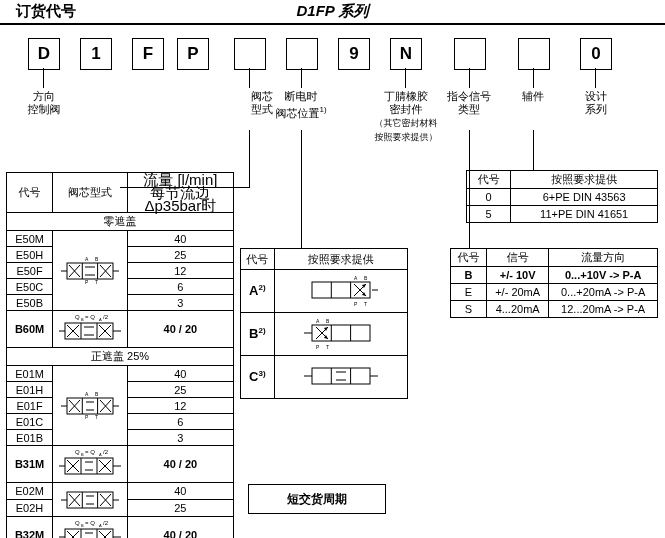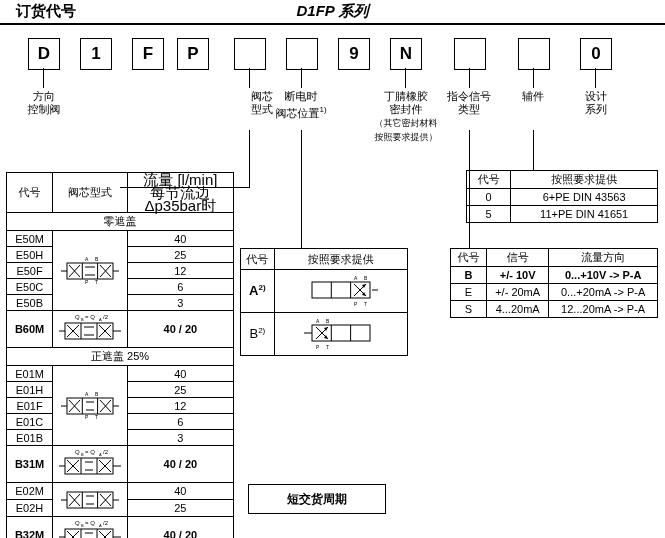--- a/index.html
+++ b/index.html
@@ -298,40 +298,56 @@
         <polygon points="80,24 76,23 78,20" fill="#000"></polygon>
         <line x1="86" y1="18" x2="92" y2="18" stroke="#000"></line>
         <text x="68" y="8" font-size="5" font-family="Liberation Sans">A</text>
         <text x="78" y="8" font-size="5" font-family="Liberation Sans">B</text>
         <text x="68" y="34" font-size="5" font-family="Liberation Sans">P</text>
         <text x="78" y="34" font-size="5" font-family="Liberation Sans">T</text>
       </svg>
     </td>
   </tr>
   <tr>
-    <td style="height:42px;font-weight:normal;font-size:13px;">
+    <td style="height:42px;font-weight:bold;font-size:13px;">
       <span>B</span><span class="sup">2)</span>
     </td>
     <td>
       <svg width="110" height="36" viewBox="0 0 110 36">
         <rect x="26" y="10" width="58" height="16" fill="none" stroke="#000" stroke-width="1"></rect>
         <line x1="45.3" y1="10" x2="45.3" y2="26" stroke="#000"></line>
         <line x1="64.6" y1="10" x2="64.6" y2="26" stroke="#000"></line>
         <line x1="30" y1="24" x2="42" y2="12" stroke="#000"></line>
         <polygon points="42,12 38,13 40,16" fill="#000"></polygon>
         <line x1="30" y1="12" x2="42" y2="24" stroke="#000"></line>
         <polygon points="42,24 38,23 40,20" fill="#000"></polygon>
         <line x1="18" y1="18" x2="26" y2="18" stroke="#000"></line>
         <text x="30" y="8" font-size="5" font-family="Liberation Sans">A</text>
         <text x="40" y="8" font-size="5" font-family="Liberation Sans">B</text>
         <text x="30" y="34" font-size="5" font-family="Liberation Sans">P</text>
         <text x="40" y="34" font-size="5" font-family="Liberation Sans">T</text>
       </svg>
     </td>
   </tr>
+  <tr>
+    <td style="height:42px;font-weight:bold;font-size:13px;">
+      <span>C</span><span class="sup">3)</span>
+    </td>
+    <td>
+      <svg width="110" height="36" viewBox="0 0 110 36">
+        <rect x="26" y="10" width="58" height="16" fill="none" stroke="#000" stroke-width="1"></rect>
+        <line x1="45.3" y1="10" x2="45.3" y2="26" stroke="#000"></line>
+        <line x1="64.6" y1="10" x2="64.6" y2="26" stroke="#000"></line>
+        <line x1="50" y1="14" x2="60" y2="14" stroke="#000"></line>
+        <line x1="50" y1="22" x2="60" y2="22" stroke="#000"></line>
+        <line x1="18" y1="18" x2="26" y2="18" stroke="#000"></line>
+        <line x1="84" y1="18" x2="92" y2="18" stroke="#000"></line>
+      </svg>
+    </td>
+  </tr>
 </tbody>
   </table>
 
 <table class="tbl abs" style="left:466px;top:170px;width:192px;">
   <tbody>
       <tr>
     <td style="width:44px;height:17px;">代号</td>
     <td style="width:148px;">按照要求提供</td>
   </tr>
   <tr>

